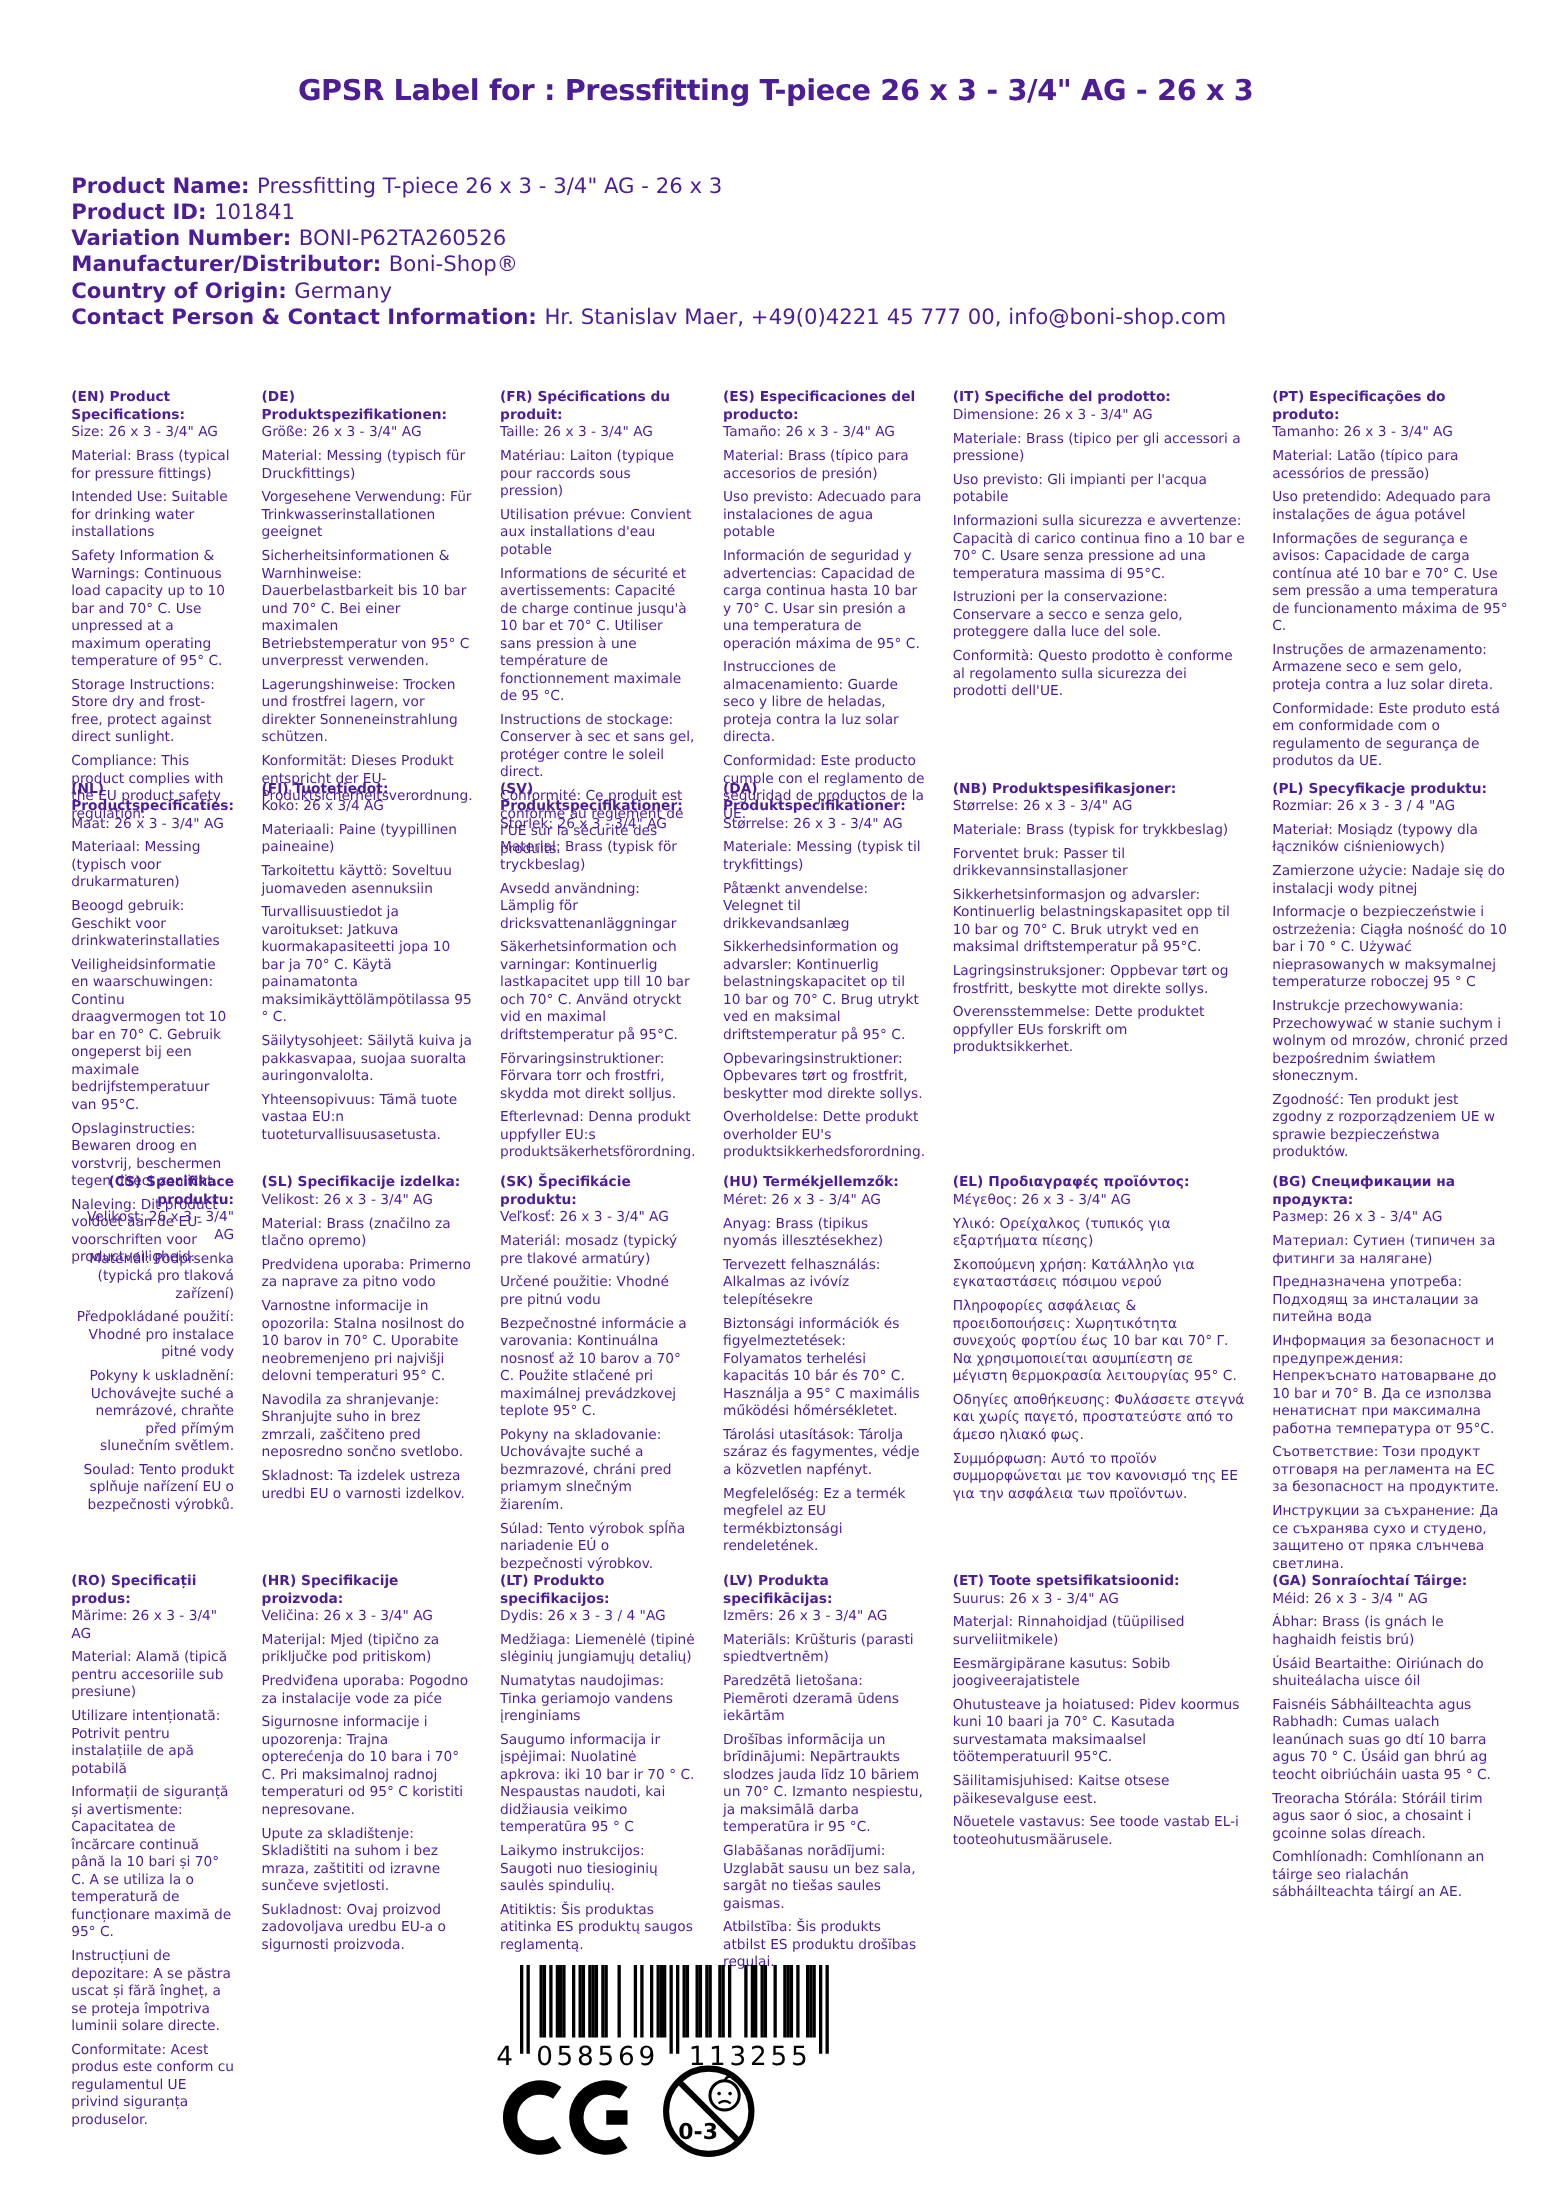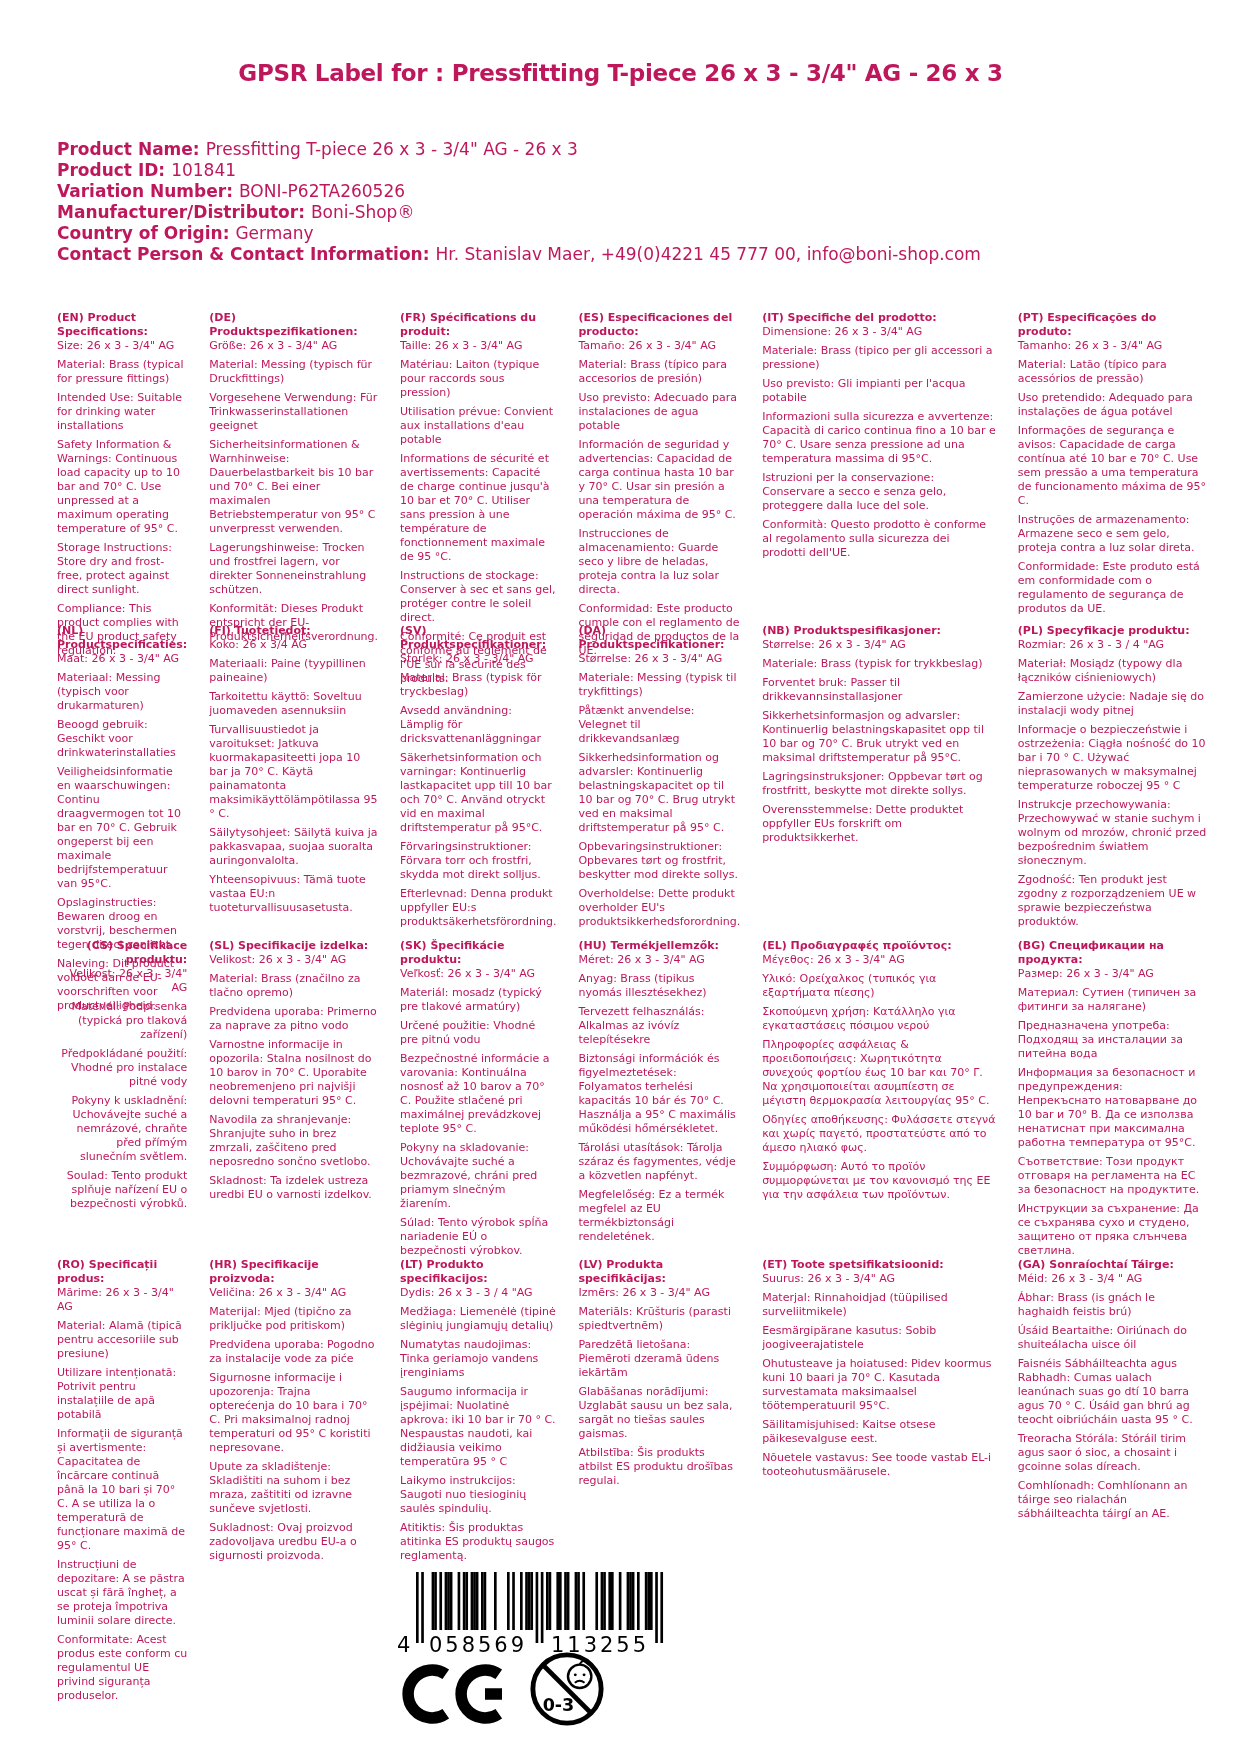--- a/index.html
+++ b/index.html
@@ -1,16 +1,16 @@
 <!DOCTYPE html>
 <html><head>
 <meta charset="utf-8">
 <style>
   html,body{margin:0;padding:0;background:#fff;}
-  .page{position:relative;width:1241px;height:1754px;background:#fff;color:#be185d;
+  .page{position:relative;width:1241px;height:1754px;background:#fff;color:#4c1d95;
         font-family:"DejaVu Sans",sans-serif;overflow:hidden;}
   .title{position:absolute;top:60px;left:0;width:100%;text-align:center;
          font-size:23px;font-weight:bold;letter-spacing:-0.3px;}
   .product-info{position:absolute;left:57px;top:139px;font-size:17px;line-height:21px;}
   .pi-row .pi-label{font-weight:bold;margin-right:6px;}
   .spec-grid{position:absolute;left:57px;top:311px;width:1152px;
              display:grid;grid-template-columns:repeat(4,1fr);column-gap:22px;
              grid-template-rows:313px 315px 319px auto;}
   .spec-block{font-size:11px;line-height:14px;overflow-wrap:break-word;}
   .spec-heading{font-weight:bold;margin:0;}
@@ -236,20 +236,21 @@
         <p class="spec-par">Numatytas naudojimas: Tinka geriamojo vandens įrenginiams</p>
         <p class="spec-par">Saugumo informacija ir įspėjimai: Nuolatinė apkrova: iki 10 bar ir 70 ° C. Nespaustas naudoti, kai didžiausia veikimo temperatūra 95 ° C</p>
         <p class="spec-par">Laikymo instrukcijos: Saugoti nuo tiesioginių saulės spindulių.</p>
         <p class="spec-par">Atitiktis: Šis produktas atitinka ES produktų saugos reglamentą.</p>
       </div>
       <div class="spec-block" style="grid-area: 4 / 4;">
         <div class="spec-heading">(LV) Produkta specifikācijas:</div>
         <p class="spec-par first">Izmērs: 26 x 3 - 3/4" AG</p>
         <p class="spec-par">Materiāls: Krūšturis (parasti spiedtvertnēm)</p>
         <p class="spec-par">Paredzētā lietošana: Piemēroti dzeramā ūdens iekārtām</p>
+        <p class="spec-par">Drošības informācija un brīdinājumi: Nepārtraukts slodzes jauda līdz 10 bāriem un 70° C. Izmanto nespiestu, ja maksimālā darba temperatūra ir 95 °C.</p>
         <p class="spec-par">Glabāšanas norādījumi: Uzglabāt sausu un bez sala, sargāt no tiešas saules gaismas.</p>
         <p class="spec-par">Atbilstība: Šis produkts atbilst ES produktu drošības regulai.</p>
       </div>
       <div class="spec-block" style="grid-area: 4 / 5;">
         <div class="spec-heading">(ET) Toote spetsifikatsioonid:</div>
         <p class="spec-par first">Suurus: 26 x 3 - 3/4" AG</p>
         <p class="spec-par">Materjal: Rinnahoidjad (tüüpilised surveliitmikele)</p>
         <p class="spec-par">Eesmärgipärane kasutus: Sobib joogiveerajatistele</p>
         <p class="spec-par">Ohutusteave ja hoiatused: Pidev koormus kuni 10 baari ja 70° C. Kasutada survestamata maksimaalsel töötemperatuuril 95°C.</p>
         <p class="spec-par">Säilitamisjuhised: Kaitse otsese päikesevalguse eest.</p>

